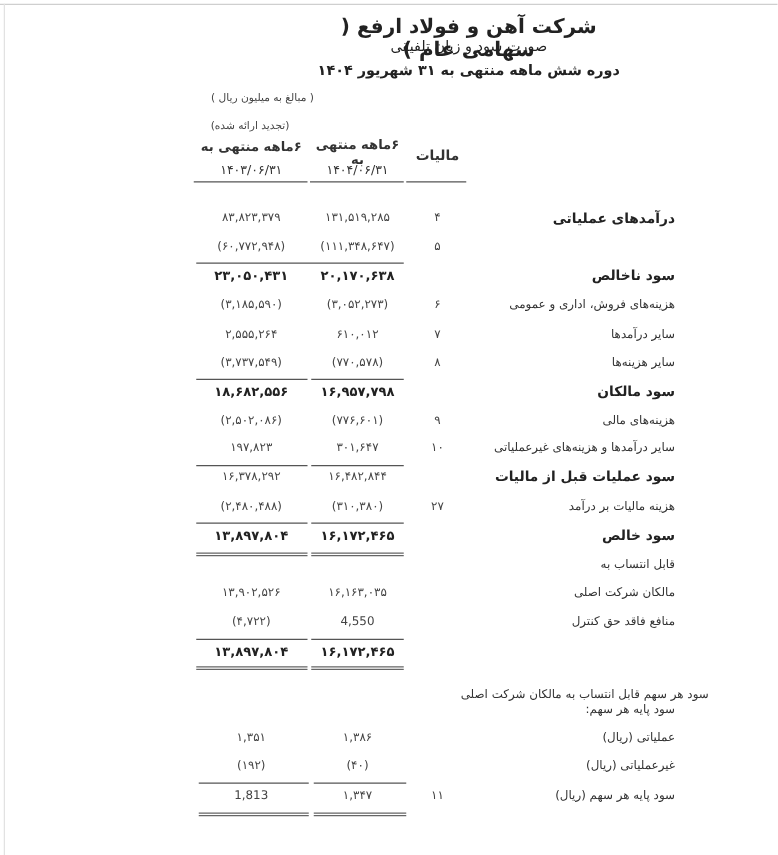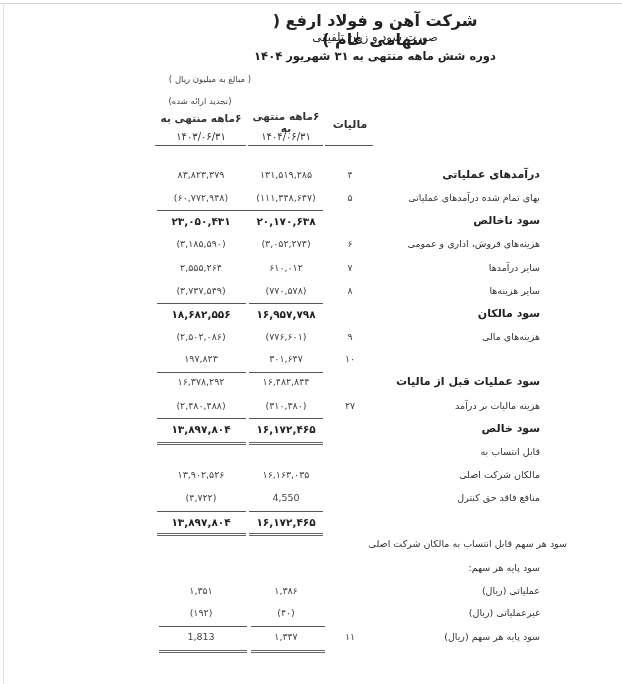--- a/index.html
+++ b/index.html
@@ -25,21 +25,21 @@
   .ch-curr-2 { left:248px; top:131px; width:76px; font-weight:normal; font-size:10px; }
   .ch-note { left:326px; top:118px; width:48px; font-size:11px; }
 
   .hline { position:absolute; height:1px; background:#555; }
   .hline.double { height:3px; background:transparent; border-top:1px solid #666; border-bottom:1px solid #666; box-sizing:border-box; }
 
   .row { position:absolute; left:0; width:622px; height:18px; }
   .cell { position:absolute; top:0; direction:rtl; white-space:nowrap; font-size:9.5px; line-height:18px; }
   .label { right:82px; text-align:right; color:#333; }
   .label.bold { font-weight:bold; font-size:11px; color:#222; }
-  .label.wide { right:70px; }
+  .label.wide { right:70px;margin-top:12px; }
   .note { left:330px; width:40px; text-align:center; color:#444; }
   .curr { left:250px; width:72px; text-align:center; color:#444; }
   .prior { left:157px; width:88px; text-align:center; color:#444; }
   .num-bold { font-weight:bold; font-size:10.5px; color:#222; }
 </style>
 </head>
 <body>
 
 <div class="frame-top"></div>
 <div class="frame-left"></div>
@@ -61,21 +61,20 @@
 <div class="hline" style="left:248px;top:145px;width:75px;"></div>
 <div class="hline" style="left:325px;top:145px;width:48px;"></div>
 
 <div class="row" style="top:166px;">
   <span class="cell label bold">درآمدهای عملیاتی</span>
   <span class="cell note">۴</span>
   <span class="cell curr">۱۳۱,۵۱۹,۲۸۵</span>
   <span class="cell prior">۸۳,۸۲۳,۳۷۹</span>
 </div>
 <div class="row" style="top:189px;">
-  <span class="cell label">بهای تمام شده درآمدهای عملیاتی</span>
   <span class="cell note">۵</span>
   <span class="cell curr">(۱۱۱,۳۴۸,۶۴۷)</span>
   <span class="cell prior">(۶۰,۷۷۲,۹۴۸)</span>
 </div>
 <div class="hline" style="left:157px;top:210px;width:166px;"></div>
 <div class="row" style="top:212px;">
   <span class="cell label bold">سود ناخالص</span>
   <span class="cell note"></span>
   <span class="cell curr num-bold">۲۰,۱۷۰,۶۳۸</span>
   <span class="cell prior num-bold">۲۳,۰۵۰,۴۳۱</span>
@@ -106,20 +105,21 @@
   <span class="cell curr num-bold">۱۶,۹۵۷,۷۹۸</span>
   <span class="cell prior num-bold">۱۸,۶۸۲,۵۵۶</span>
 </div>
 <div class="row" style="top:328px;">
   <span class="cell label">هزینه‌های مالی</span>
   <span class="cell note">۹</span>
   <span class="cell curr">(۷۷۶,۶۰۱)</span>
   <span class="cell prior">(۲,۵۰۲,۰۸۶)</span>
 </div>
 <div class="row" style="top:350px;">
+  <span class="cell label">سایر درآمدها و هزینه‌های غیرعملیاتی</span>
   <span class="cell note">۱۰</span>
   <span class="cell curr">۳۰۱,۶۴۷</span>
   <span class="cell prior">۱۹۷,۸۲۳</span>
 </div>
 <div class="hline" style="left:157px;top:372px;width:89px;"></div>
 <div class="hline" style="left:249px;top:372px;width:74px;"></div>
 <div class="row" style="top:373px;">
   <span class="cell label bold">سود عملیات قبل از مالیات</span>
   <span class="cell note"></span>
   <span class="cell curr">۱۶,۴۸۲,۸۴۴</span>

